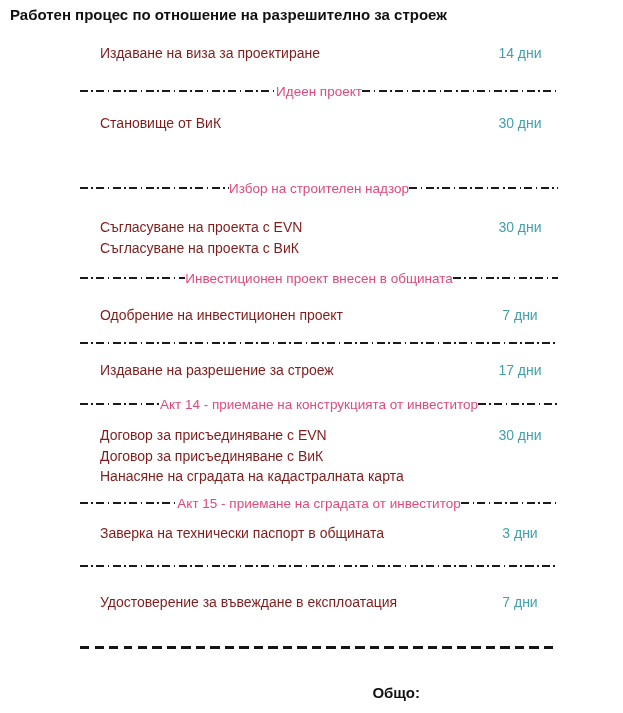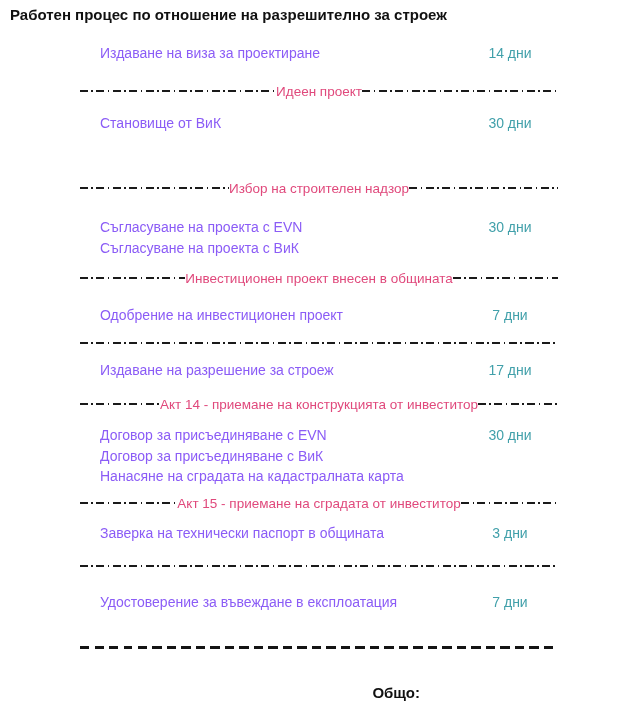--- a/index.html
+++ b/index.html
@@ -33,25 +33,25 @@
   }
   .step .lines {
     position: absolute;
     left: 100px;
     top: 0;
   }
   .task-line {
     font-size: 14px;
     line-height: 20.5px;
     white-space: nowrap;
-    color: #8b5cf6;
+    color: #7f1d1d;
   }
   .duration {
     position: absolute;
-    left: 452px;
+    left: 462px;
     top: 0;
     width: 116px;
     text-align: center;
     font-size: 14px;
     line-height: 20.5px;
     color: #41a0aa;
     white-space: nowrap;
   }
   .milestone {
     position: absolute;

